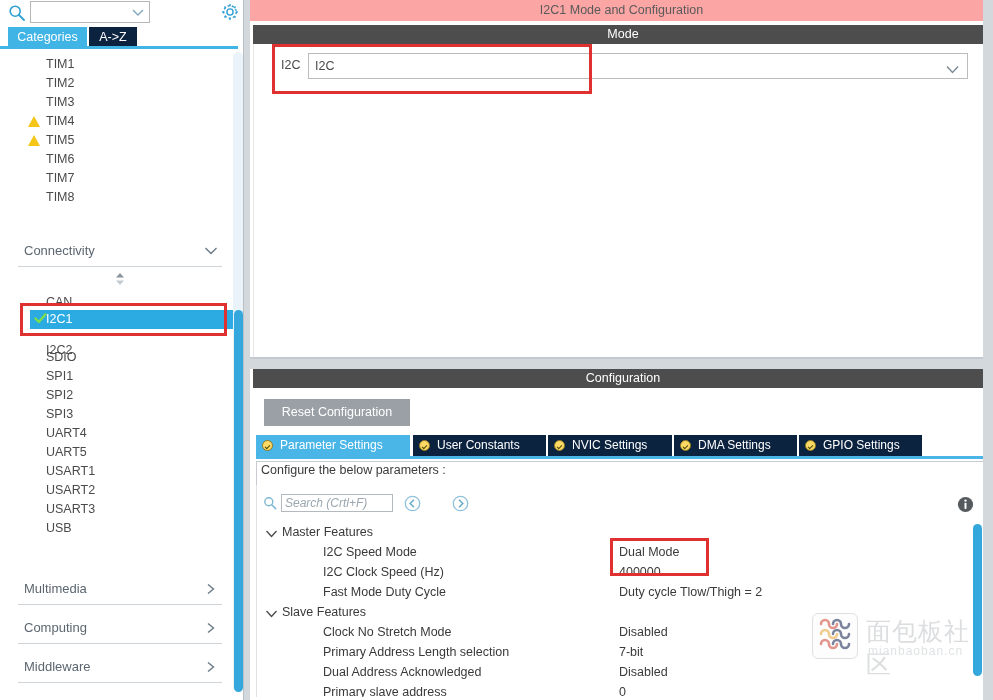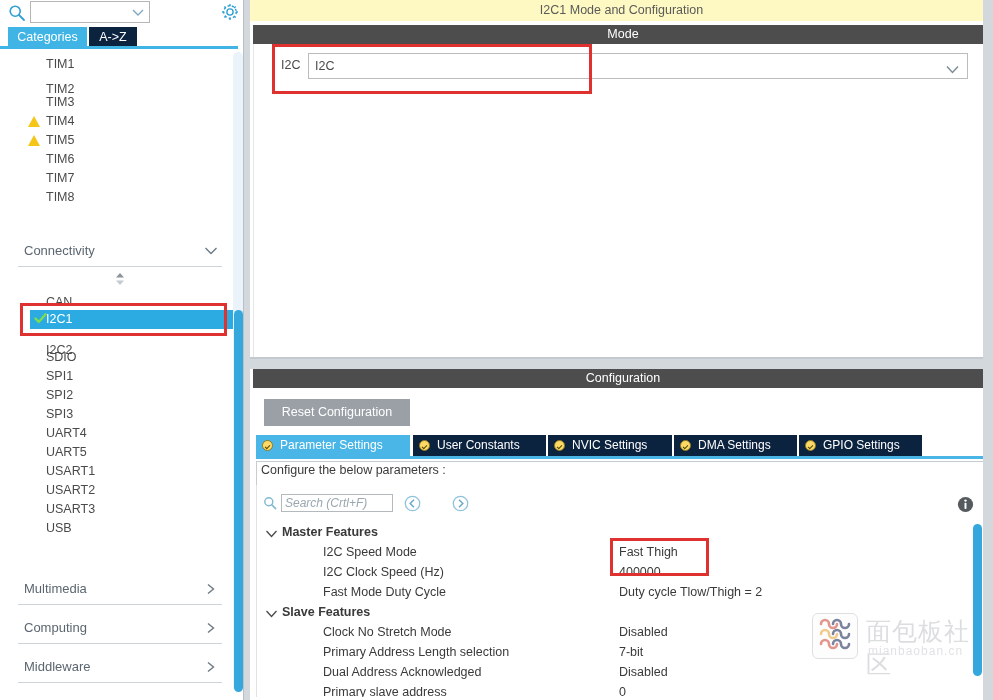--- a/index.html
+++ b/index.html
@@ -136,21 +136,21 @@
   
   #main-panel {
     position: absolute; left: 250px; top: 0;
     width: 743px; height: 700px;
     background: #ffffff;
   }
   #main-title {
     position: absolute; left: 0; top: 0; width: 743px; height: 21px;
     line-height: 21px; text-align: center;
     font-size: 12.5px; color: #5a5a5a;
-    background: #fef9c3;
+    background: #fca5a5;
   }
   .section-bar {
     position: absolute; left: 3px; width: 740px; height: 19px;
     background: #4d4d4d;
     color: #ffffff;
     font-size: 12.5px;
     line-height: 19px;
     text-align: center;
   }
   #mode-bar { top: 25px; }
@@ -285,21 +285,21 @@
   }
   #nav-prev { left: 147px; }
   #nav-next { left: 195px; }
   #info-icon {
     position: absolute; left: 700px; top: 11px;
     width: 17px; height: 17px;
   }
 
   .group-row {
     position: absolute; left: 0; width: 737px; height: 20px;
-    font-size: 12.5px; color: #3a3a3a; font-weight: bold;
+    font-size: 12.5px; color: #3a3a3a;
   }
   .group-row .grp-chev {
     position: absolute; left: 8px; top: 5px;
     width: 13px; height: 10px;
   }
   .group-row .grp-label {
     position: absolute; left: 25px; top: 2px;
   }
   .param-row {
     position: absolute; left: 0; width: 737px; height: 20px;
@@ -406,21 +406,21 @@
 
     <div id="cat-tabs">
       <div class="cat-tab" id="tab-categories">Categories</div>
       <div class="cat-tab" id="tab-az">A-&gt;Z</div>
     </div>
     <div id="tab-underline"></div>
 
     <div id="ip-list">
 
       <div class="ip-item" style="top:6px">TIM1</div>
-      <div class="ip-item" style="top:31px">TIM2</div>
+      <div class="ip-item" style="top:25px">TIM2</div>
       <div class="ip-item" style="top:44px">TIM3</div>
       <div class="ip-item" style="top:63px">
         <span class="warn-tri"></span>
         <span>TIM4</span>
       </div>
       <div class="ip-item" style="top:82px">
         <span class="warn-tri"></span>
         <span>TIM5</span>
       </div>
       <div class="ip-item" style="top:101px">TIM6</div>
@@ -580,21 +580,21 @@
     <div class="group-row" style="top:38px">
       <span class="grp-chev">
         <svg width="13" height="10" viewBox="0 0 13 10">
           <polyline points="1.5,2 6.5,7.5 11.5,2" fill="none" stroke="#4a4a4a" stroke-width="1.3"></polyline>
         </svg>
       </span>
       <span class="grp-label">Master Features</span>
     </div>
     <div class="param-row" style="top:58px">
       <span class="p-name">I2C Speed Mode</span>
-      <span class="p-value">Fast Thigh</span>
+      <span class="p-value">Dual Mode</span>
     </div>
     <div class="param-row" style="top:78px">
       <span class="p-name">I2C Clock Speed (Hz)</span>
       <span class="p-value">400000</span>
     </div>
     <div class="param-row" style="top:98px">
       <span class="p-name">Fast Mode Duty Cycle</span>
       <span class="p-value">Duty cycle Tlow/Thigh = 2</span>
     </div>
 

